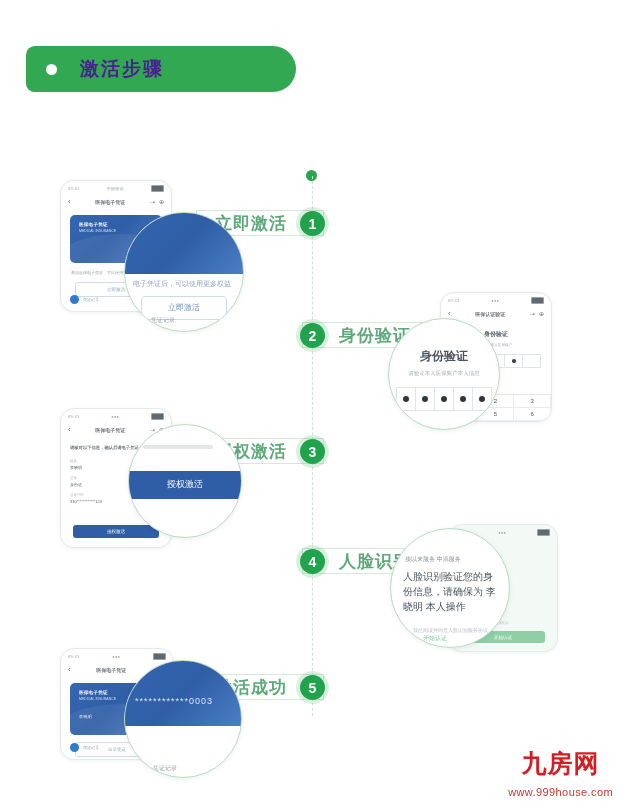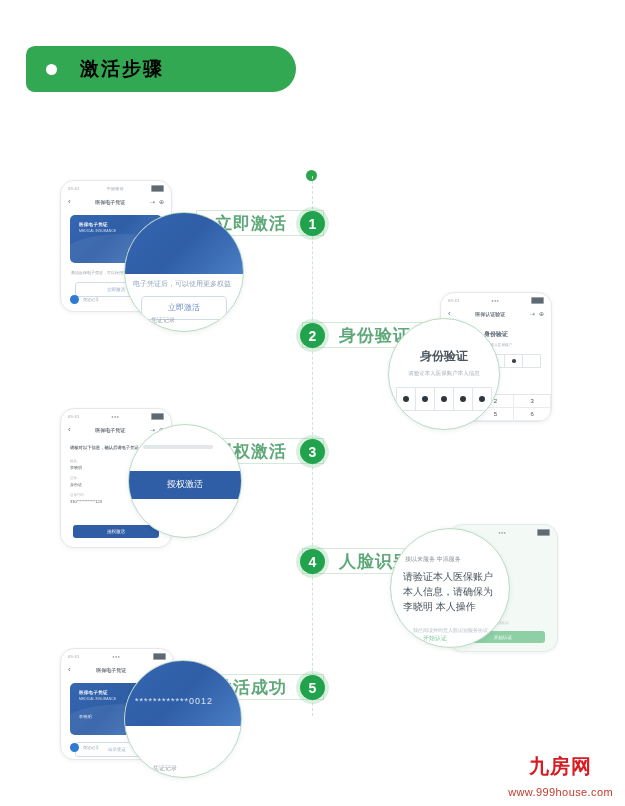--- a/index.html
+++ b/index.html
@@ -16,21 +16,21 @@
     position:absolute;left:26px;top:46px;width:270px;height:46px;
     background:#32a852;
     border-radius:10px 26px 26px 10px;
     display:flex;align-items:center;
   }
   .banner-dot{
     width:11px;height:11px;border-radius:50%;background:#ffffff;
     margin-left:20px;flex:none;
   }
   .banner-title{
-    margin-left:23px;color:#000000;font-size:19px;font-weight:bold;
+    margin-left:23px;color:#4c1d95;font-size:19px;font-weight:bold;
     letter-spacing:2px;
   }
 
   
   .timeline{
     position:absolute;left:312px;top:176px;width:1px;height:540px;
     border-left:1px dashed #cfe3d4;
   }
   .timeline-dot{
     position:absolute;left:306px;top:170px;width:11px;height:11px;
@@ -160,21 +160,21 @@
 
   .m5-top{position:absolute;left:0;top:0;width:100%;height:56%;
     background:linear-gradient(135deg,#3566b0 0%,#2f5ea6 50%,#4b7ec4 100%);}
   .m5-num{position:absolute;left:10px;top:30%;font-size:9px;color:#d8e4f4;letter-spacing:1px;}
   .m5-btn{position:absolute;left:12px;right:12px;top:66%;height:22px;border:1px solid #cfdbe9;border-radius:4px;
     background:#fff;display:flex;align-items:center;justify-content:center;font-size:8px;color:#6c8fc4;}
   .m5-foot{position:absolute;left:28px;bottom:4px;font-size:6px;color:#9aa3ab;}
 
   
   .wm{position:absolute;right:12px;bottom:8px;text-align:center;}
-  .wm-logo{font-size:20px;font-weight:bold;color:#d71d24;letter-spacing:1px;line-height:1;
+  .wm-logo{font-size:25px;font-weight:bold;color:#d71d24;letter-spacing:1px;line-height:1;
     font-family:"DejaVu Sans",sans-serif;}
   .wm-url{font-size:11px;color:#c0392b;letter-spacing:.4px;margin-top:10px;}
 </style>
 </head>
 <body>
 
 <div class="page">
 
   <div class="banner">
     <div class="banner-dot"></div>
@@ -343,21 +343,21 @@
       <div class="face-h">身份核验</div>
       <div class="face-t">为您的身份信息</div>
       <div class="face-t">李晓明 本人操作</div>
     </div>
     <div style="position:absolute;left:9px;right:9px;bottom:26px;font-size:3.4px;color:#b5bdc4;">我已阅读并同意人脸识别服务协议</div>
     <div class="green-btn" style="position:absolute;left:12px;right:12px;bottom:8px;margin:0;">开始认证</div>
   </div>
 
   <div class="mag" style="left:390px;top:528px;width:118px;height:118px;">
     <div class="m4-hint">接以来服务 中添服务</div>
-    <div class="m4-tx">请验证本人医保账户本人信息，请确保为 李晓明 本人操作</div>
+    <div class="m4-tx">人脸识别验证您的身份信息，请确保为 李晓明 本人操作</div>
     <div class="m4-sm">我已阅读并同意人脸识别服务协议</div>
     <div class="m4-gr">开始认证</div>
   </div>
 
   <div class="label-bar left-al" style="left:302px;top:548px;width:126px;">
     <span class="label-text">人脸识别</span>
   </div>
   <div class="step-num" style="left:300px;top:549px;">4</div>
 
   <div class="phone" style="left:60px;top:648px;width:112px;height:110px;">
@@ -381,21 +381,21 @@
     </div>
     <div class="ghost-btn">出示凭证</div>
     <div class="foot-row">
       <span class="foot-ic"></span>
       <span class="foot-tx">凭证记录</span>
     </div>
   </div>
 
   <div class="mag" style="left:124px;top:660px;width:116px;height:116px;">
     <div class="m5-top"></div>
-    <div class="m5-num">************0012</div>
+    <div class="m5-num">************0003</div>
     <div class="m5-foot">凭证记录</div>
   </div>
 
   <div class="label-bar right-al" style="left:198px;top:674px;width:126px;">
     <span class="label-text">激活成功</span>
   </div>
   <div class="step-num" style="left:300px;top:675px;">5</div>
 
   <div class="wm">
     <div class="wm-logo">九房网</div>

